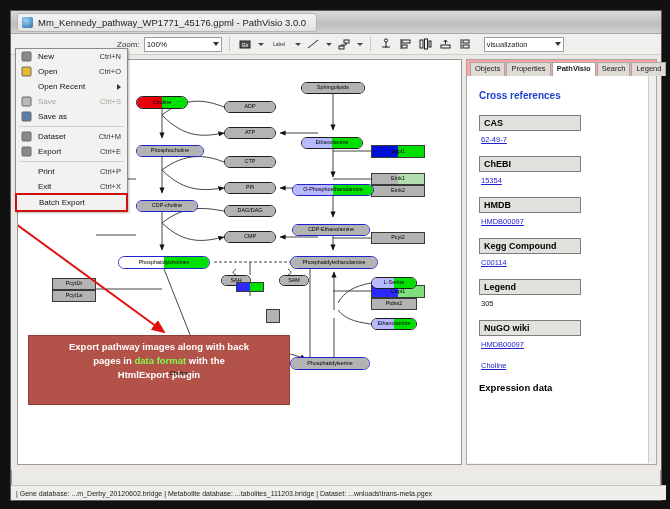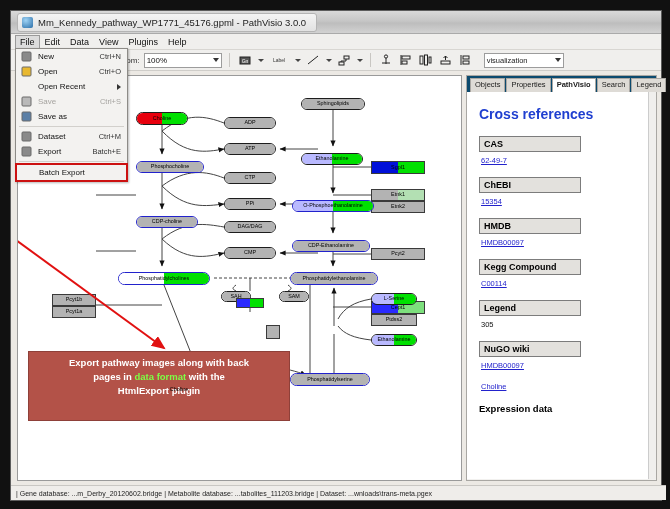--- a/index.html
+++ b/index.html
@@ -45,27 +45,27 @@
 
   
   .body{position:relative;height:415px;background:#ece9e4;}
   .canvas-wrap{position:absolute;left:6px;top:4px;width:443px;height:404px;background:#fff;
                border:1px solid #9a9a9a;overflow:hidden;}
   .canvas{position:absolute;left:0;top:0;width:443px;height:404px;}
 
   
   .side{position:absolute;left:455px;top:4px;width:189px;height:404px;background:#f2f1ef;border:1px solid #a9a7a3;}
   .tabs{display:flex;align-items:flex-end;height:16px;padding-left:3px;gap:1px;
-        background:#0c4a6e;border-bottom:1px solid #a9a7a3;}
+        background:#fca5a5;border-bottom:1px solid #a9a7a3;}
   .tab{font-size:7.5px;padding:1px 4px 2px 4px;background:#dedbd6;border:1px solid #a9a7a3;border-bottom:none;
        color:#1a1a1a;line-height:10px;}
   .tab.sel{background:#fff;font-weight:bold;padding-bottom:3px;position:relative;top:1px;}
   .side-scroll{position:absolute;left:0;top:16px;width:189px;height:387px;background:#fff;overflow:hidden;}
   .side-inner{padding:10px 10px 4px 12px;}
-  .xref-title{color:#1f3fd0;font-weight:bold;font-size:14px;margin:4px 0 14px 0;}
+  .xref-title{color:#1f3fd0;font-weight:bold;font-size:10px;margin:4px 0 14px 0;}
   .xbox{border:1px solid #7c7c7c;background:#e3e1dd;font-weight:bold;font-size:9px;color:#000;
         padding:2px 4px;width:92px;margin-top:2px;}
   .xval{font-size:7.5px;margin:4px 0 12px 2px;color:#2222cc;text-decoration:underline;}
   .xval.plain{color:#111;text-decoration:none;}
   .expr{font-weight:bold;font-size:9.5px;color:#000;margin-top:6px;}
   .side-sb{position:absolute;right:0;top:16px;width:7px;height:387px;background:#f0efed;border-left:1px solid #ccc;}
 
   
   .statusbar{position:absolute;left:0;bottom:0;width:650px;height:14px;background:#efedea;
              border-top:1px solid #c9c7c3;font-size:7px;color:#222;display:flex;align-items:center;padding-left:5px;}
@@ -106,28 +106,20 @@
 
  <div class="window">
 
   <div class="titlebar">
     <div class="title-pill">
       <span class="title-ico"></span>
       <span>Mm_Kennedy_pathway_WP1771_45176.gpml - PathVisio 3.0.0</span>
     </div>
   </div>
 
-  <div class="menubar">
-    <div class="mi active">File</div>
-    <div class="mi">Edit</div>
-    <div class="mi">Data</div>
-    <div class="mi">View</div>
-    <div class="mi">Plugins</div>
-    <div class="mi">Help</div>
-  </div>
 
   <div class="toolbar">
     <div style="width:96px"></div>
     <span class="zoom-lbl">Zoom:</span>
     <div class="zoom-sel">
       <span class="cv">100%</span>
       <span class="arrowdn"></span>
     </div>
     <div class="tb-sep"></div>
 
@@ -533,23 +525,31 @@
                 <rect x="1" y="1" width="9" height="9" rx="1" fill="#8a8a8a" stroke="#6a6a6a"></rect>
               </svg></span>
             <span>Dataset</span>
             <span class="acc">Ctrl+M</span>
           </div>
           <div class="row">
             <span class="mico"><svg width="11" height="11" viewBox="0 0 11 11">
                 <rect x="1" y="1" width="9" height="9" rx="1" fill="#8a8a8a" stroke="#6a6a6a"></rect>
               </svg></span>
             <span>Export</span>
-            <span class="acc">Batch+E</span>
+            <span class="acc">Ctrl+E</span>
           </div>
           <div class="sep"></div>
+          <div class="row">
+            <span>Print</span>
+            <span class="acc">Ctrl+P</span>
+          </div>
+          <div class="row">
+            <span>Exit</span>
+            <span class="acc">Ctrl+X</span>
+          </div>
           <div class="row hot">
             <span>Batch Export</span>
           </div>
         </div>
   </div>
 
  </div>
 </div>
 
 </body></html>

